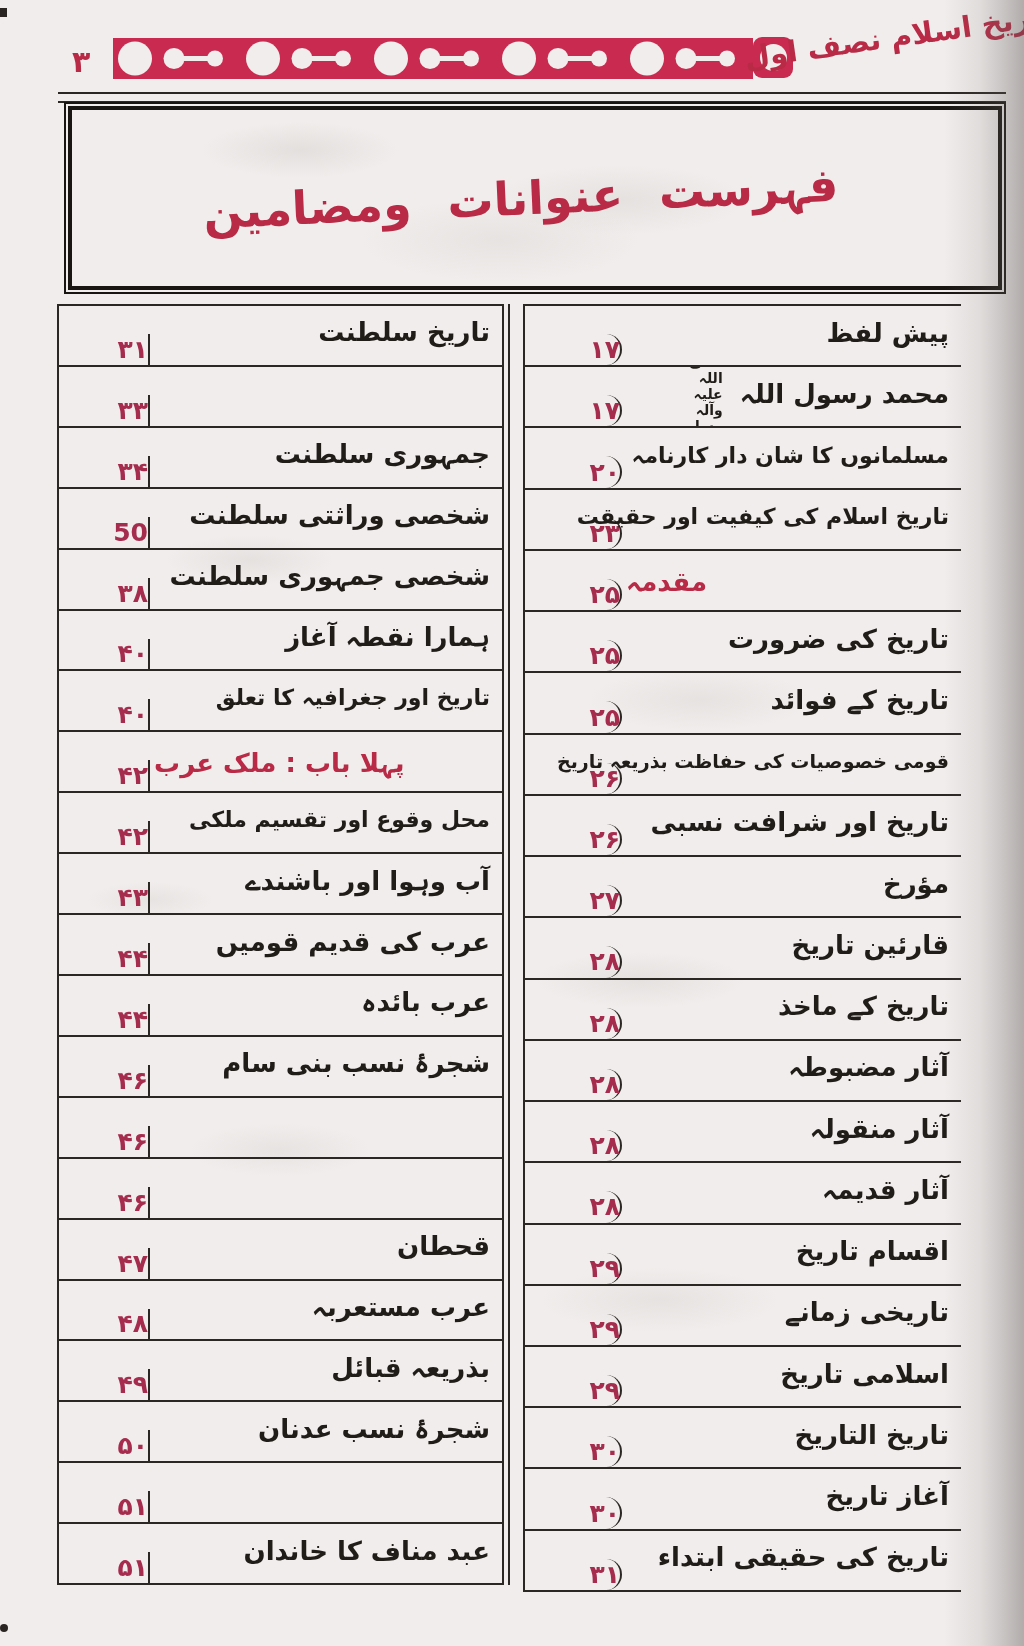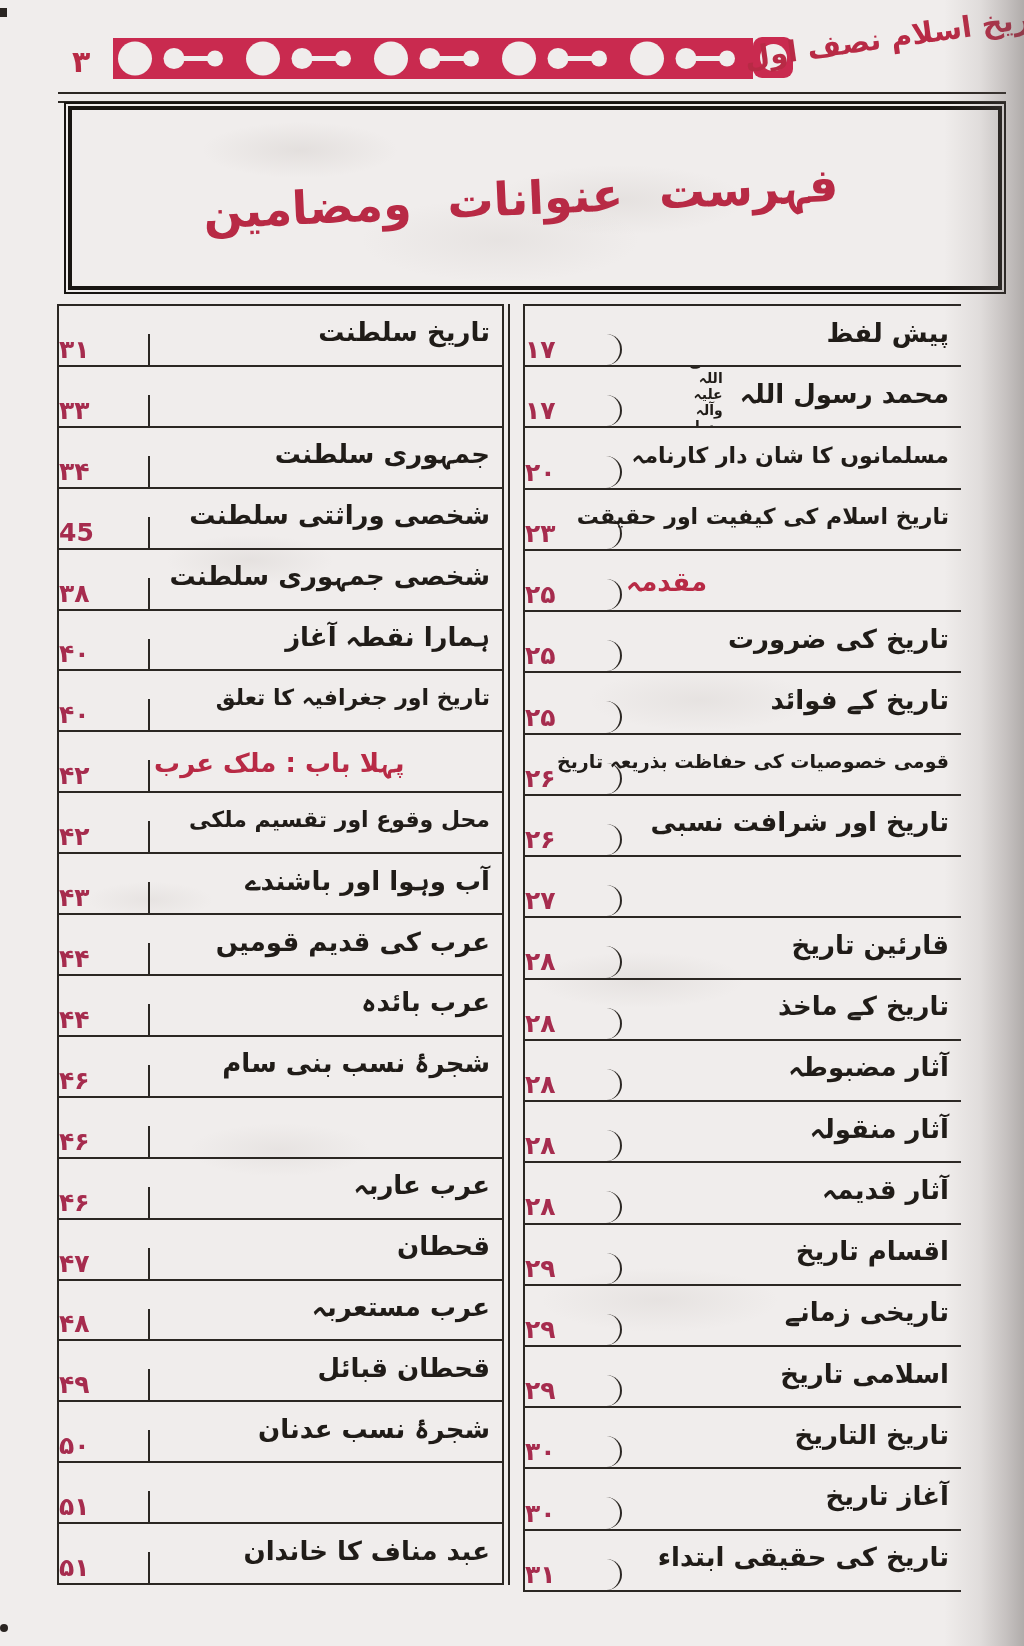--- a/index.html
+++ b/index.html
@@ -57,21 +57,21 @@
   
   .toc{position:absolute;display:flex;flex-direction:column;
     border:2.5px solid var(--line);background:transparent;}
   .toc.col-left{left:57px;top:304px;width:443px;height:1277px;}
   .toc.col-left::after{content:"";position:absolute;top:-2px;bottom:-2px;right:-8px;
     width:2px;background:var(--line);}
   .toc.col-right{left:523px;top:304px;width:436px;height:1284px;border-right:none;}
   .row{flex:1;display:flex;direction:ltr;border-bottom:2px solid var(--line);
     overflow:hidden;min-height:0;}
   .row:last-child{border-bottom:none;}
-  .cell-num{display:flex;align-items:center;justify-content:flex-start;
+  .cell-num{display:flex;align-items:center;justify-content:flex-end;
     border-right:2px solid var(--line);flex:none;margin-top:28px;}
   .col-left .cell-num{width:89px;}
   .col-right .cell-num{width:95px;border-radius:21px;}
   .num{font-size:25px;font-weight:bold;color:var(--number-red);direction:rtl;}
   .cell-title{flex:1;direction:rtl;display:flex;align-items:center;
     justify-content:flex-start;padding:0 12px 6px 4px;min-width:0;}
   .title{font-size:26px;font-weight:bold;color:var(--ink-black);white-space:nowrap;}
   .row.long .title{font-size:22px;}
   .row.xlong .title{font-size:19px;margin-left:35px;}
   .row.red .title{color:var(--accent-red);}
@@ -125,21 +125,21 @@
     <div class="cell-num">
       <span class="num">۳۴</span>
     </div>
     <div class="cell-title">
       <span class="title">جمہوری سلطنت</span>
 
     </div>
   </div>
       <div class="row">
     <div class="cell-num">
-      <span class="num">45</span>
+      <span class="num">50</span>
     </div>
     <div class="cell-title">
       <span class="title">شخصی وراثتی سلطنت</span>
 
     </div>
   </div>
       <div class="row">
     <div class="cell-num">
       <span class="num">۳۸</span>
     </div>
@@ -222,24 +222,20 @@
   </div>
       <div class="row">
     <div class="cell-num">
       <span class="num">۴۶</span>
     </div>
   </div>
       <div class="row">
     <div class="cell-num">
       <span class="num">۴۶</span>
     </div>
-    <div class="cell-title">
-      <span class="title">عرب عاربہ</span>
-
-    </div>
   </div>
       <div class="row">
     <div class="cell-num">
       <span class="num">۴۷</span>
     </div>
     <div class="cell-title">
       <span class="title">قحطان</span>
 
     </div>
   </div>
@@ -250,21 +246,21 @@
     <div class="cell-title">
       <span class="title">عرب مستعربہ</span>
 
     </div>
   </div>
       <div class="row">
     <div class="cell-num">
       <span class="num">۴۹</span>
     </div>
     <div class="cell-title">
-      <span class="title">قحطان قبائل</span>
+      <span class="title">بذریعہ قبائل</span>
 
     </div>
   </div>
       <div class="row">
     <div class="cell-num">
       <span class="num">۵۰</span>
     </div>
     <div class="cell-title">
       <span class="title">شجرۂ نسب عدنان</span>
 
@@ -364,20 +360,24 @@
       <span class="num">۲۶</span>
     </div>
     <div class="cell-title">
       <span class="title">تاریخ اور شرافت نسبی</span>
 
     </div>
   </div>
       <div class="row">
     <div class="cell-num">
       <span class="num">۲۷</span>
+    </div>
+    <div class="cell-title">
+      <span class="title">مؤرخ</span>
+
     </div>
   </div>
       <div class="row">
     <div class="cell-num">
       <span class="num">۲۸</span>
     </div>
     <div class="cell-title">
       <span class="title">قارئین تاریخ</span>
 
     </div>

